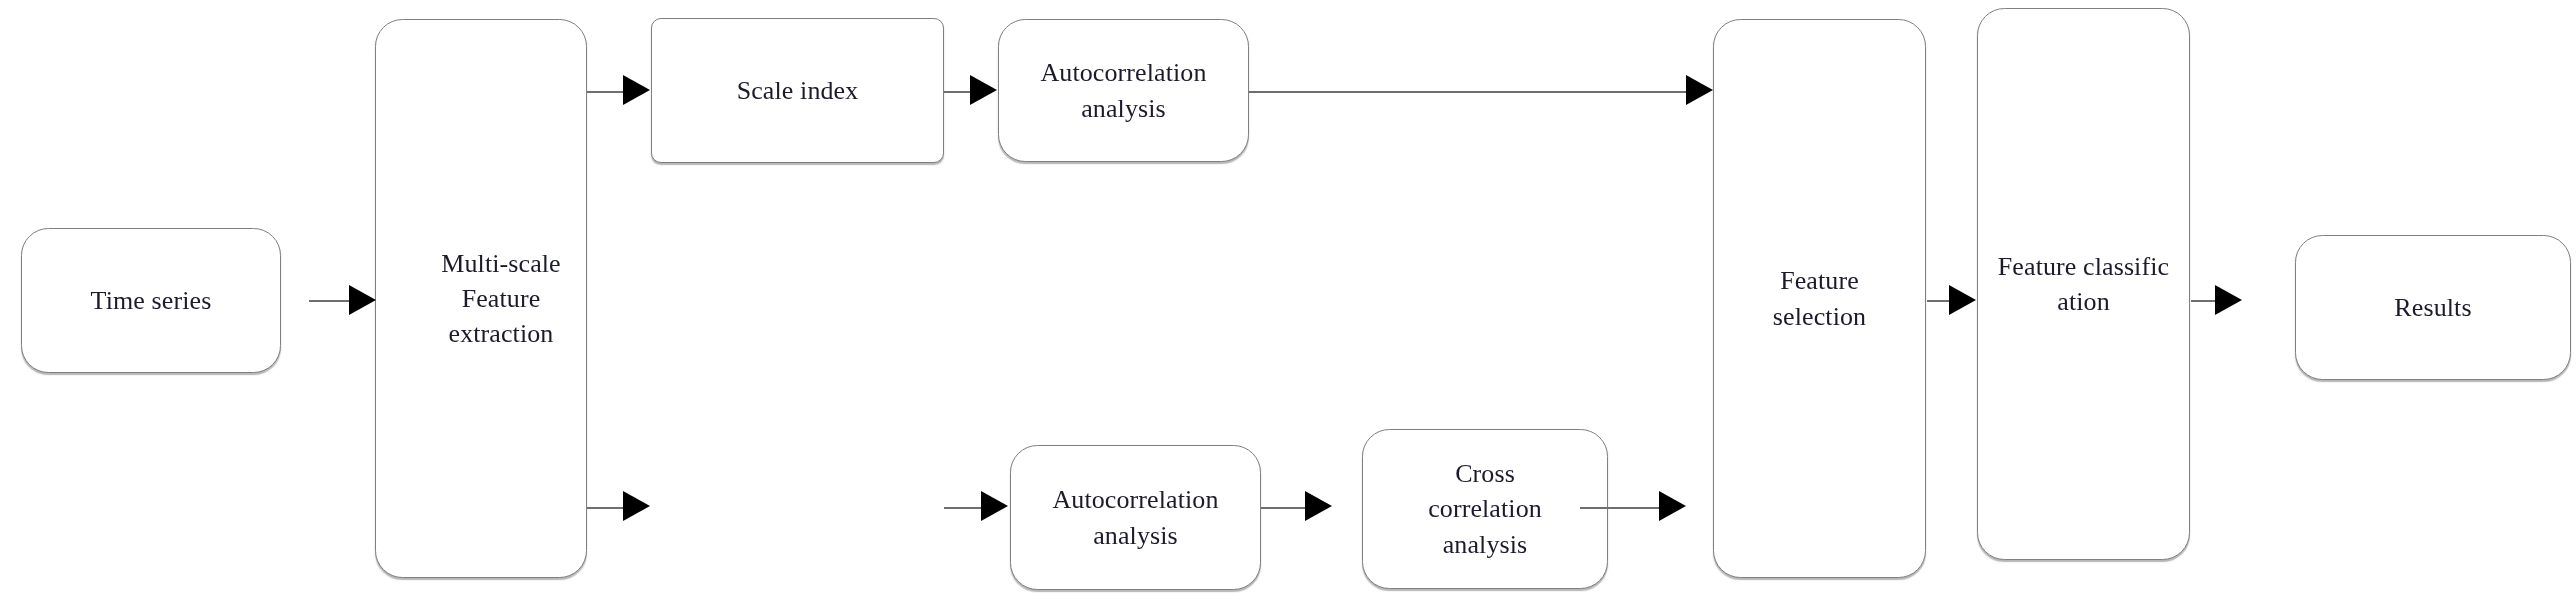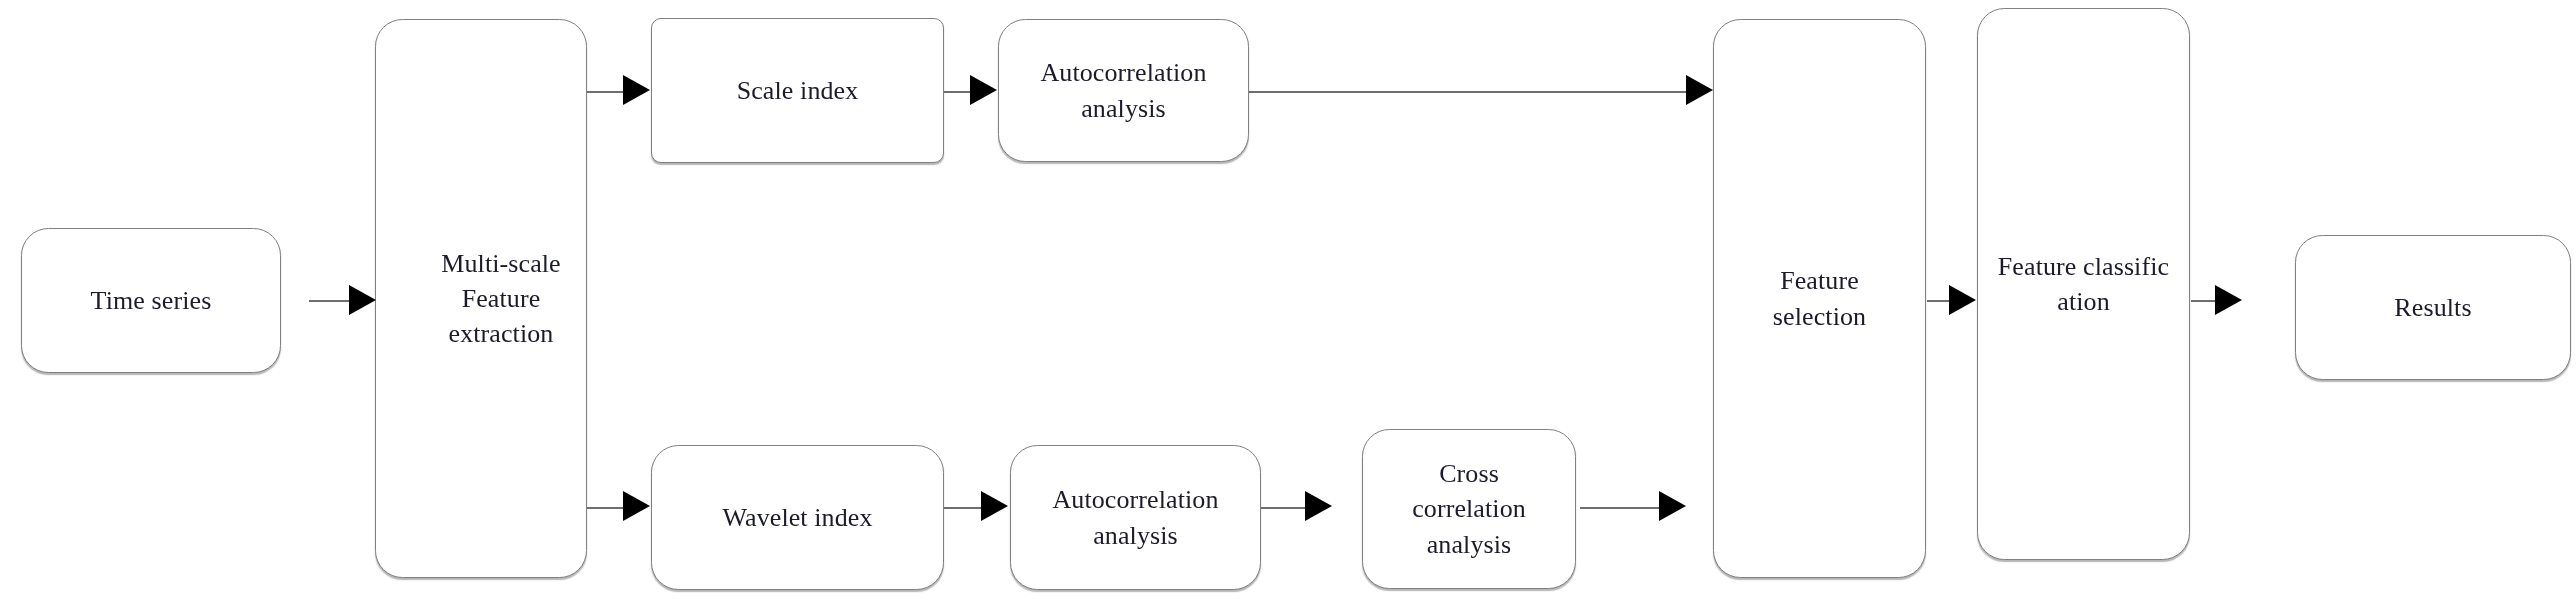--- a/index.html
+++ b/index.html
@@ -79,30 +79,27 @@
 
   <div class="node" style="left:651px; top:18px; width:293px; height:145px;border-radius:10px;">
     <span class="label">Scale index</span>
   </div>
 
   <div class="node" style="left:998px; top:19px; width:251px; height:143px;">
     <span class="label">Autocorrelation
 analysis</span>
   </div>
 
-  <div class="node" style="left:651px; top:445px; width:293px; height:145px;">
-    <span class="label">Wavelet index</span>
-  </div>
 
   <div class="node" style="left:1010px; top:445px; width:251px; height:145px;">
     <span class="label">Autocorrelation
 analysis</span>
   </div>
 
-  <div class="node" style="left:1362px; top:429px; width:214px; height:160px;">
+  <div class="node" style="left:1362px; top:429px; width:246px; height:160px;">
     <span class="label">Cross
 correlation
 analysis</span>
   </div>
 
   <div class="node" style="left:1713px; top:19px; width:213px; height:559px;">
     <span class="label">Feature
 selection</span>
   </div>
 

